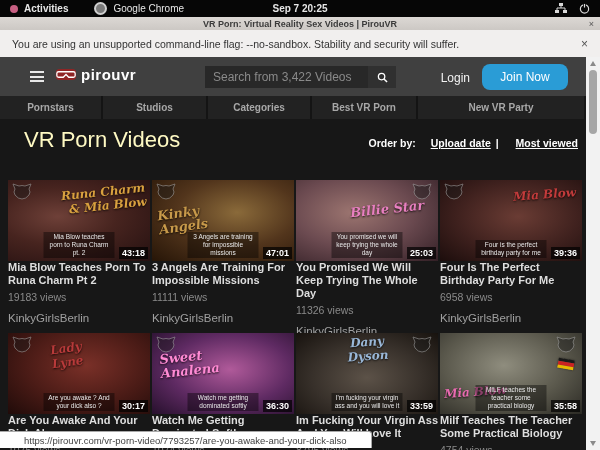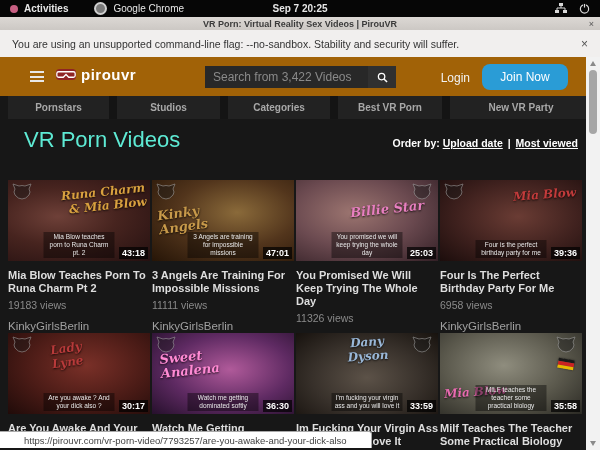--- a/index.html
+++ b/index.html
@@ -21,44 +21,44 @@
             background:linear-gradient(#dcd8d4,#ccc8c4);display:flex;align-items:center;justify-content:center;z-index:40;}
   .titlebar .ttl{font-size:9px;font-weight:bold;color:#3b3b3b;text-align:center;}
   .titlebar .tclose{position:absolute;right:6px;font-size:9px;color:#555;cursor:default;}
 
   
   .infobar{position:absolute;top:30px;left:0;width:600px;height:27px;background:#f1efee;
            display:flex;align-items:center;font-size:10.5px;color:#333;padding:0 12px;box-sizing:border-box;z-index:40;}
   .infobar .iclose{margin-left:auto;color:#555;font-size:12px;}
 
   
-  .navbar{position:absolute;top:57px;left:0;width:592px;height:39px;background:#a16207;}
+  .navbar{position:absolute;top:57px;left:0;width:592px;height:39px;background:#404040;}
   .burger{position:absolute;left:30px;top:14px;width:14px;height:11px;display:flex;flex-direction:column;justify-content:space-between;}
   .burger span{display:block;height:2px;background:#e8e8e8;}
   .logo{position:absolute;left:55px;top:9px;display:flex;align-items:center;gap:4px;}
   .logo-text{color:#fff;font-weight:bold;font-size:15px;letter-spacing:.5px;}
   .searchbox{position:absolute;left:205px;top:9px;width:163px;height:22px;background:#282828;border:none;
              color:#9a9a9a;font-size:12px;padding:0 8px;box-sizing:border-box;font-family:"Liberation Sans",sans-serif;outline:none;}
   .searchbox::placeholder{color:#8a8a8a;}
   .searchbtn{position:absolute;left:368px;top:9px;width:28px;height:22px;background:#303030;
              display:flex;align-items:center;justify-content:center;}
   .login{position:absolute;right:122px;top:14px;color:#f2f2f2;font-size:12px;}
   .joinbtn{position:absolute;right:24px;top:7px;width:86px;height:26px;background:#2a9cd6;border-radius:8px;
            color:#fff;font-size:12px;display:flex;align-items:center;justify-content:center;}
 
   
-  .menubar{position:absolute;top:96px;left:8px;width:584px;height:23px;display:grid;
-           grid-template-columns:101px 103px 102px 104px 1fr;gap:8px;background:#141414;}
+  .menubar{position:absolute;top:96px;left:0;width:584px;height:23px;display:grid;
+           grid-template-columns:101px 103px 102px 104px 1fr;gap:2px;background:#141414;}
   .menucell{background:#222;display:flex;align-items:center;justify-content:center;
             color:#a8a8a8;font-size:10px;font-weight:bold;}
 
   
-  .pagetitle{position:absolute;left:24px;top:127px;font-size:22px;color:#5eead4;text-align:center;}
+  .pagetitle{position:absolute;left:24px;top:127px;font-size:22px;color:#fef9c3;text-align:center;}
   .orderby{position:absolute;right:22px;top:137px;font-size:10.5px;color:#fff;font-weight:bold;}
-  .orderby a{color:#fff;text-decoration:underline;}
+  .orderby a{color:#fff;text-decoration:underline;margin-left:12px;}
   .orderby .sep{padding:0 2px;}
 
   
   .card{position:absolute;width:142px;}
   .c1{left:8px;top:180px}.c2{left:152px;top:180px}.c3{left:296px;top:180px}.c4{left:440px;top:180px}
   .c5{left:8px;top:333px}.c6{left:152px;top:333px}.c7{left:296px;top:333px}.c8{left:440px;top:333px}
   .thumb{position:relative;width:142px;height:81px;overflow:hidden;background:#222;}
   .t1{background:radial-gradient(ellipse at 35% 45%,#6e4038 0%,#47241f 45%,#241010 100%);}
   .t2{background:radial-gradient(ellipse at 60% 40%,#8a6a3a 0%,#52351c 50%,#261507 100%);}
   .t3{background:radial-gradient(ellipse at 40% 40%,#9c7570 0%,#6b4a50 50%,#332026 100%);}
@@ -81,21 +81,21 @@
            font-size:6.5px;line-height:8px;color:#e8e8e8;background:rgba(0,0,0,.4);
            padding:1px 3px;text-align:center;pointer-events:none;}
   .dur{position:absolute;right:2px;bottom:2px;background:rgba(0,0,0,.7);color:#fff;
        font-size:9px;font-weight:bold;padding:1px 3px;}
   .catmask{position:absolute;top:3px;left:4px;opacity:.75;}
   .logo-right .catmask{left:auto;right:6px;}
   .gflag{position:absolute;top:26px;right:8px;width:16px;height:10px;transform:rotate(10deg);
          box-shadow:0 0 2px rgba(0,0,0,.6);}
   .gflag div{height:33.4%;}
   .gf1{background:#1a1a1a;}.gf2{background:#cc2222;}.gf3{background:#e8b800;}
-  .vtitle{margin-top:8px;font-size:11px;font-weight:bold;color:#dedede;line-height:13px;}
+  .vtitle{margin-top:0;font-size:11px;font-weight:bold;color:#dedede;line-height:13px;}
   .views{margin-top:4px;font-size:10.5px;color:#8a8a8a;}
   .studio{margin-top:9px;font-size:11.5px;color:#a0a0a0;}
 
   
   .statusurl{position:absolute;left:0;top:431px;height:16px;background:#fff;border:1px solid #a9a9a9;
              border-left:none;border-bottom:none;border-radius:0 3px 0 0;display:flex;align-items:center;
              font-size:9.5px;color:#444;padding:0 24px;z-index:30;white-space:nowrap;}
 
   
   .sb{position:absolute;right:0;top:57px;width:14px;height:393px;background:#f2f2f2;z-index:35;}

